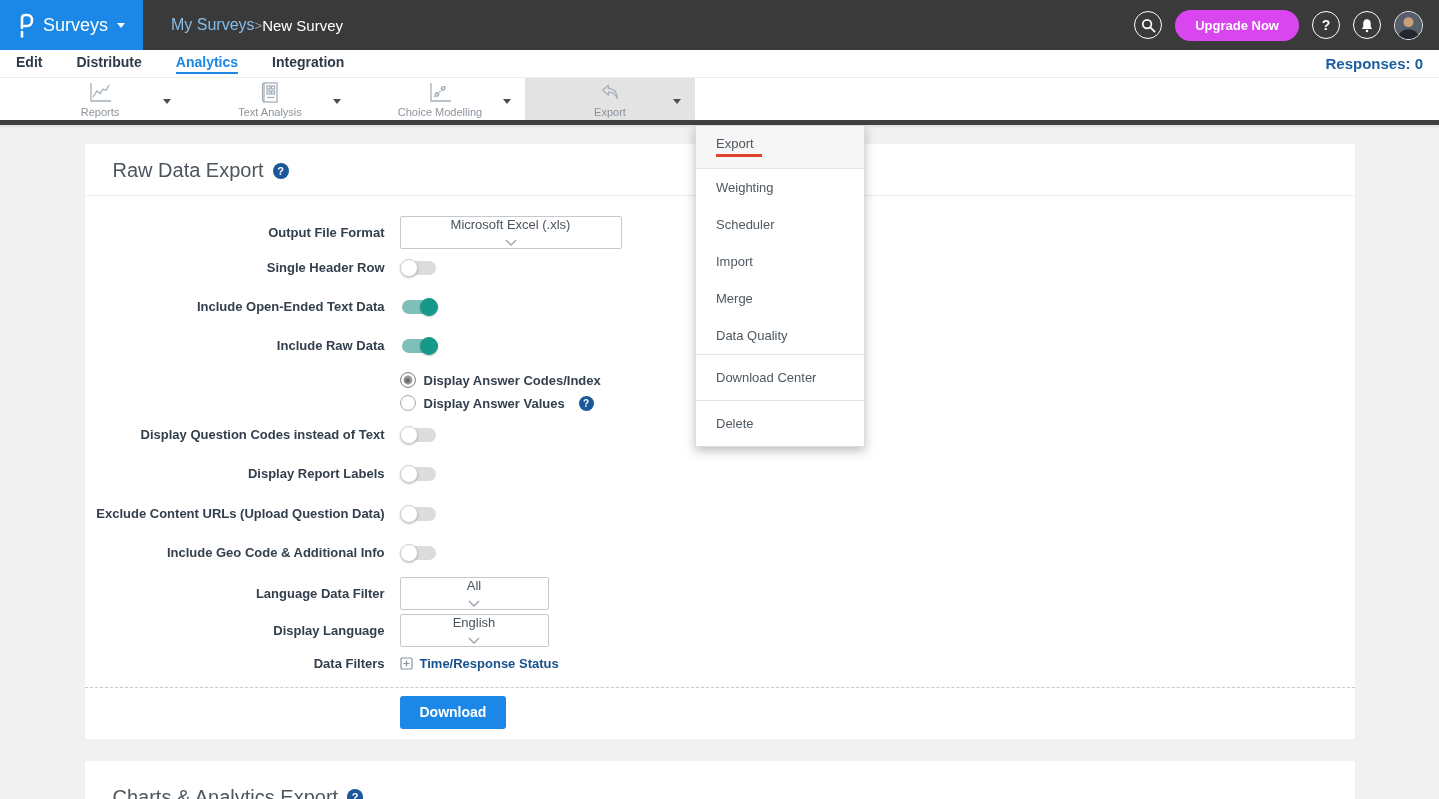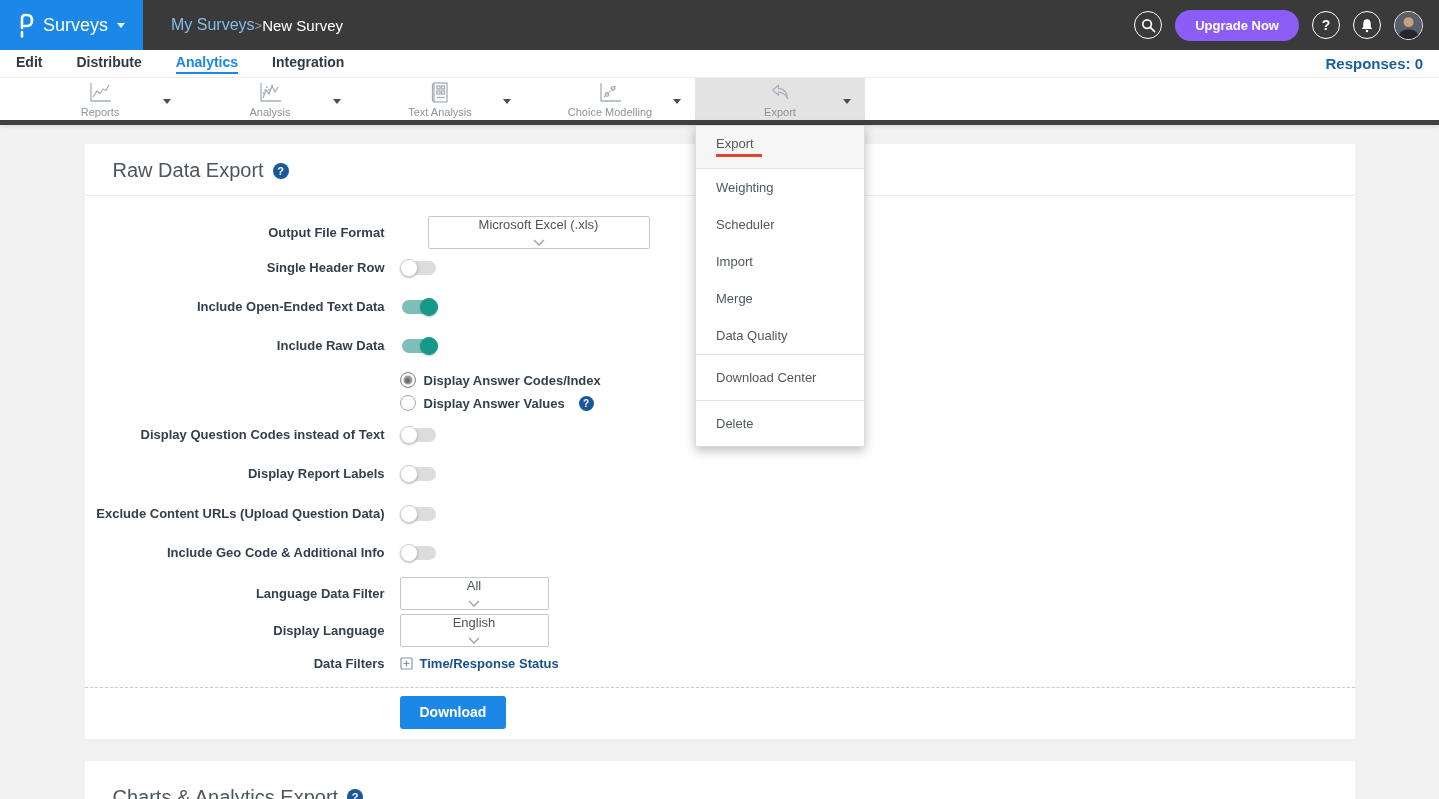--- a/index.html
+++ b/index.html
@@ -13,21 +13,21 @@
   .logo-box .product { color:#fff; font-size:18px; }
   .caret { width:0; height:0; border-left:4px solid transparent; border-right:4px solid transparent;
     border-top:5px solid #fff; display:inline-block; }
   .breadcrumb { display:flex; align-items:center; margin-left:28px; }
   .bc-parent { color:#85bdea; font-size:16px; cursor:pointer; }
   .bc-sep { color:#9a9a9a; font-size:13px; }
   .bc-current { color:#ffffff; font-size:15px; }
   .topbar-right { margin-left:auto; display:flex; align-items:center; gap:13px; padding-right:16px; }
   .circle-btn { width:28px; height:28px; border-radius:50%; border:1.6px solid #fff; display:flex;
     align-items:center; justify-content:center; cursor:pointer; color:#fff; font-weight:bold; font-size:14px; }
-  .upgrade-btn { background:#8b5cf6; color:#fff; font-size:13px; font-weight:bold; border:none;
+  .upgrade-btn { background:#d946ef; color:#fff; font-size:13px; font-weight:bold; border:none;
     border-radius:16px; padding:8px 20px; cursor:pointer; }
   .avatar { width:29px; height:29px; border-radius:50%; overflow:hidden; background:#4e565e;
     border:1.5px solid #fff; cursor:pointer; }
 
   
   .tabs-row { height:28px; background:#fff; display:flex; align-items:center; padding-left:16px;
     border-bottom:1px solid #ededed; }
   .tab { font-size:14px; font-weight:bold; color:#2e3a47; margin-right:34px; cursor:pointer;
     padding-bottom:2px; border-bottom:2px solid transparent; }
   .tab.on { color:#1b87e6; border-bottom-color:#1b87e6; }
@@ -102,21 +102,21 @@
   .plus-icon { width:13px; height:13px; }
   .plus-icon rect, .plus-icon line { fill:none; stroke:#8796a6; stroke-width:1.2; }
   .filter-link { font-size:13px; font-weight:bold; color:#17518c; cursor:pointer; }
 
   .dashed-divider { border-top:1px dashed #c9c9c9; margin-top:15px; }
   .btn-row { margin-top:8px; padding-bottom:10px; }
   .download-btn { height:33px; padding:0 20px; background:#1b87e6; border:none; border-radius:3px;
     color:#fff; font-size:14px; font-weight:bold; cursor:pointer; font-family:"Liberation Sans",sans-serif; }
 
   
-  .m-r1 { margin-top:10px;gap:28px; }  .m-r2 { margin-top:10px; }  .m-r3 { margin-top:21px; }
+  .m-r1 { margin-top:10px; }  .m-r2 { margin-top:10px; }  .m-r3 { margin-top:21px; }
   .m-r4 { margin-top:21px; }  .m-radio1 { margin-top:17px; } .m-radio2 { margin-top:7px; }
   .m-r6 { margin-top:15px; }  .m-r7 { margin-top:21px; }  .m-r8 { margin-top:22px; }
   .m-r9 { margin-top:21px; }  .m-r10 { margin-top:15px; } .m-r11 { margin-top:4px; }
   .m-r12 { margin-top:9px; }
 </style>
 </head>
 <body>
 
 <div class="topbar">
   <div class="logo-box">
@@ -171,29 +171,20 @@
 
   <div class="tool-group">
     <svg class="tool-icon" viewBox="0 0 26 24">
       <path d="M4 2 V20 H24"></path>
       <polyline points="6,16 10,10 13,12.5 16,8 19,9.5 22,4"></polyline>
     </svg>
     <span class="tg-label">Reports</span>
     <span class="caret tg-caret"></span>
   </div>
 
-  <div class="tool-group">
-    <svg class="tool-icon" viewBox="0 0 26 24">
-      <path d="M4 2 V20 H24"></path>
-      <polyline points="6,17 9,9 12,13 15,5 18,11 21,6"></polyline>
-      <polyline points="6,13 10,6 13,10 16,3" stroke-dasharray="2,1.5"></polyline>
-    </svg>
-    <span class="tg-label">Analysis</span>
-    <span class="caret tg-caret"></span>
-  </div>
 
   <div class="tool-group">
     <svg class="tool-icon" viewBox="0 0 26 24">
       <rect x="7" y="2" width="13" height="19"></rect>
       <path d="M7 21 L5.5 19.5 V3.5 L7 2"></path>
       <rect x="10" y="5" width="3" height="3"></rect>
       <rect x="14.5" y="5" width="3" height="3"></rect>
       <rect x="10" y="10" width="3" height="3"></rect>
       <rect x="14.5" y="10" width="3" height="3"></rect>
       <line x1="10" y1="16.5" x2="17.5" y2="16.5"></line>

